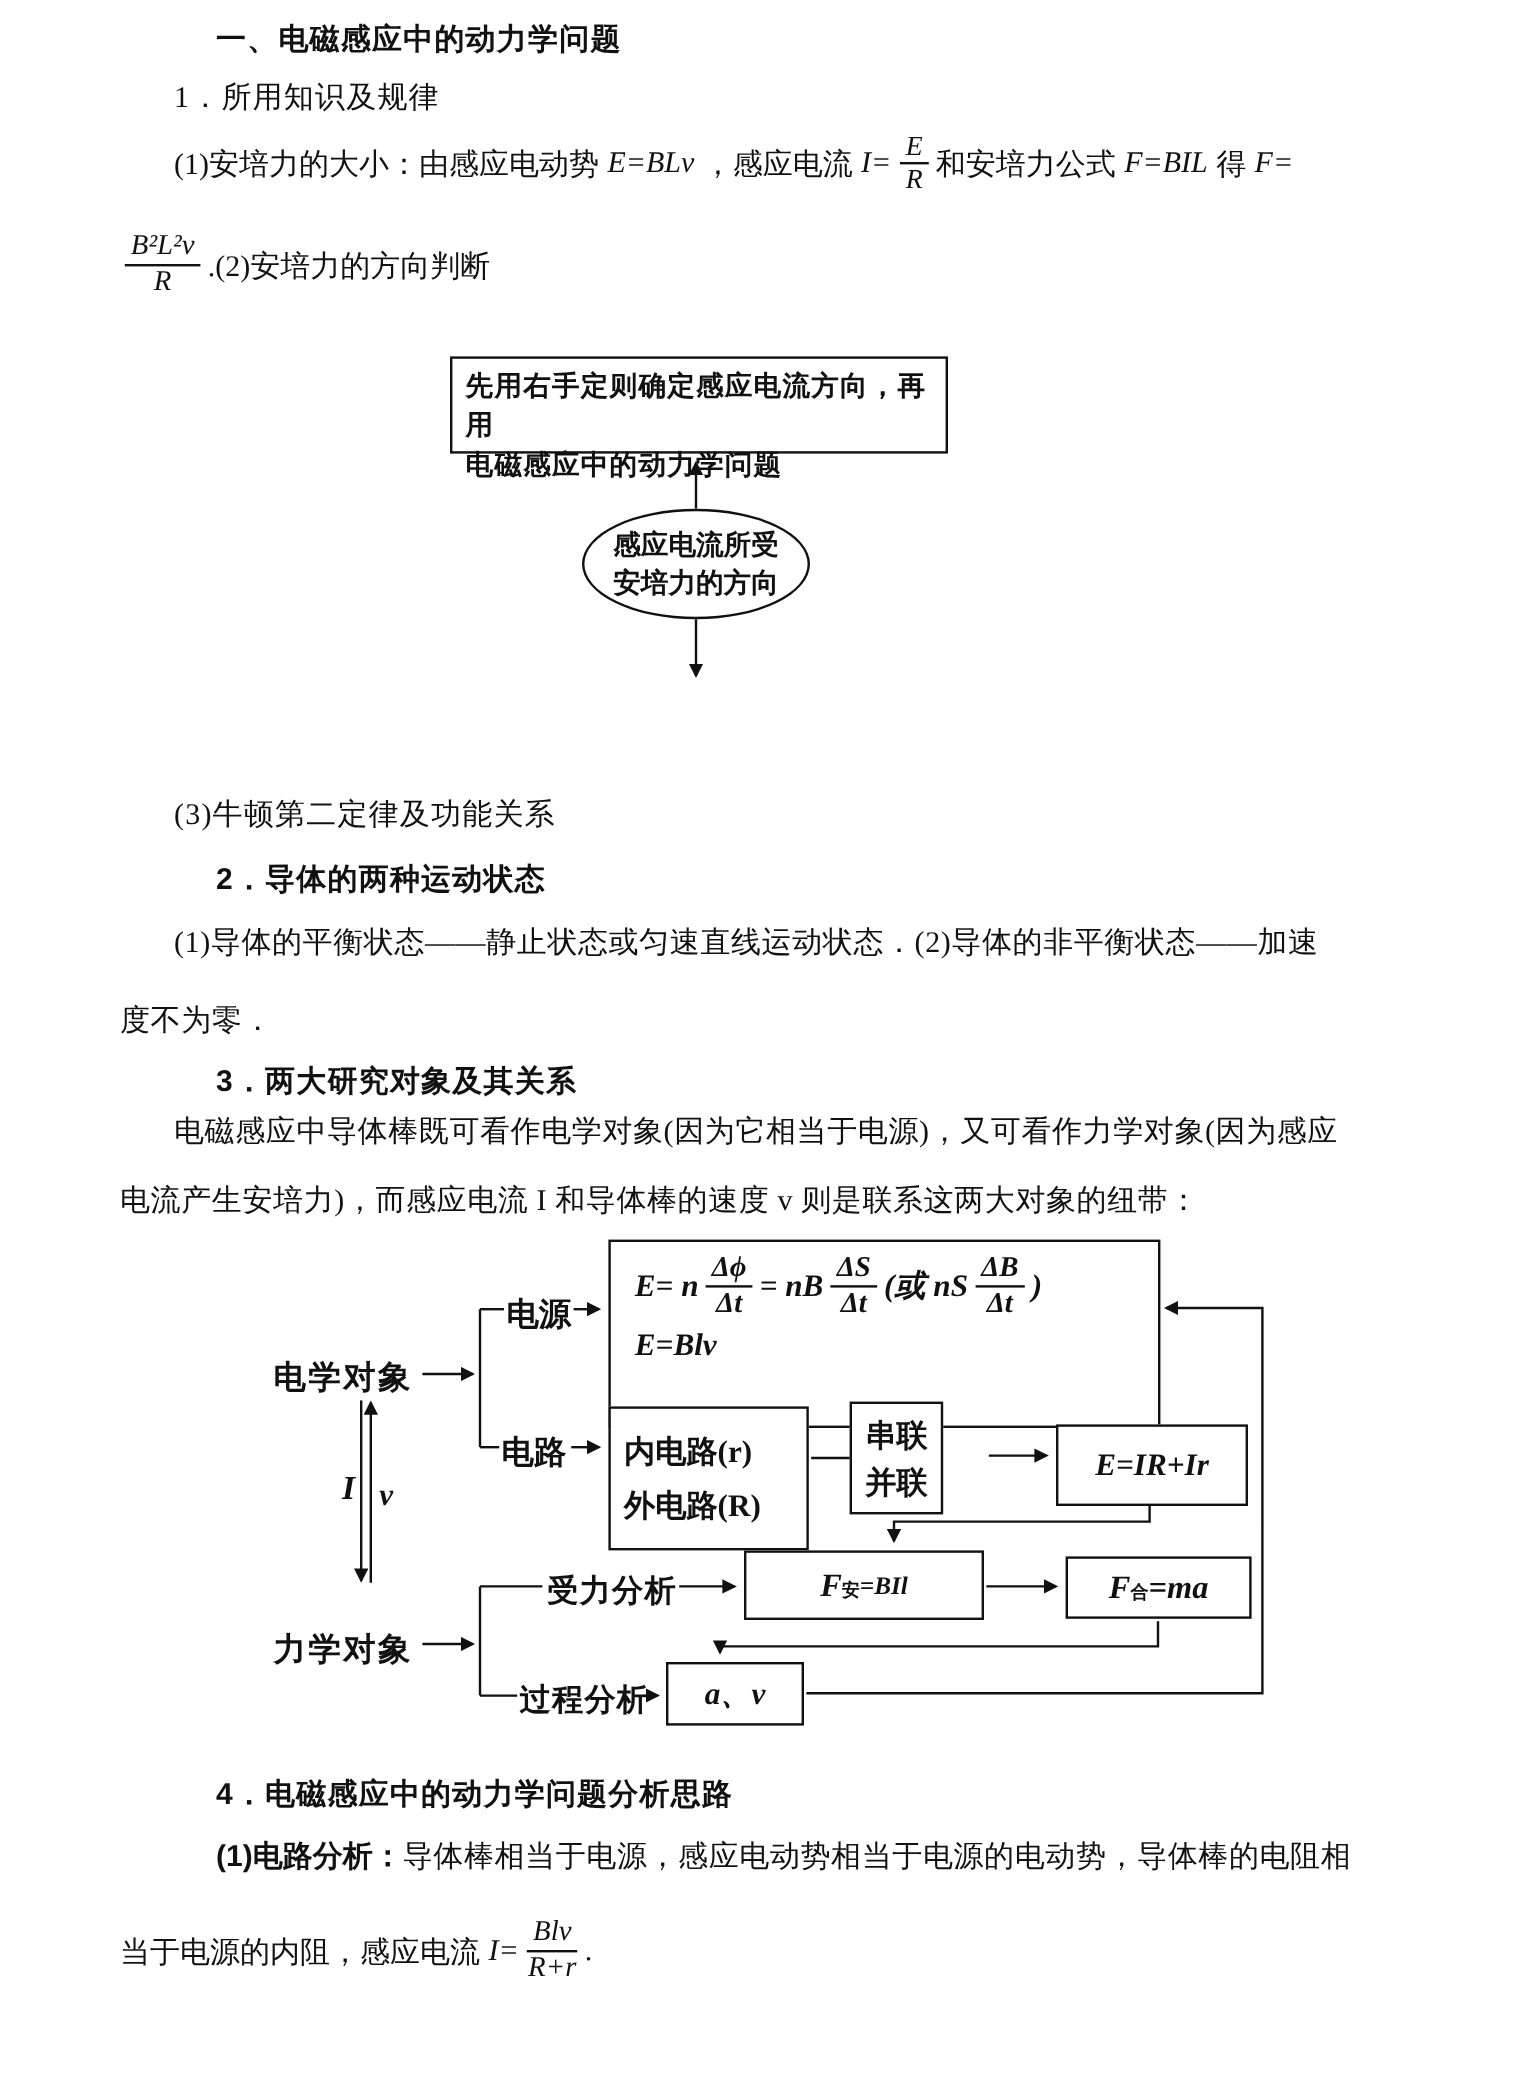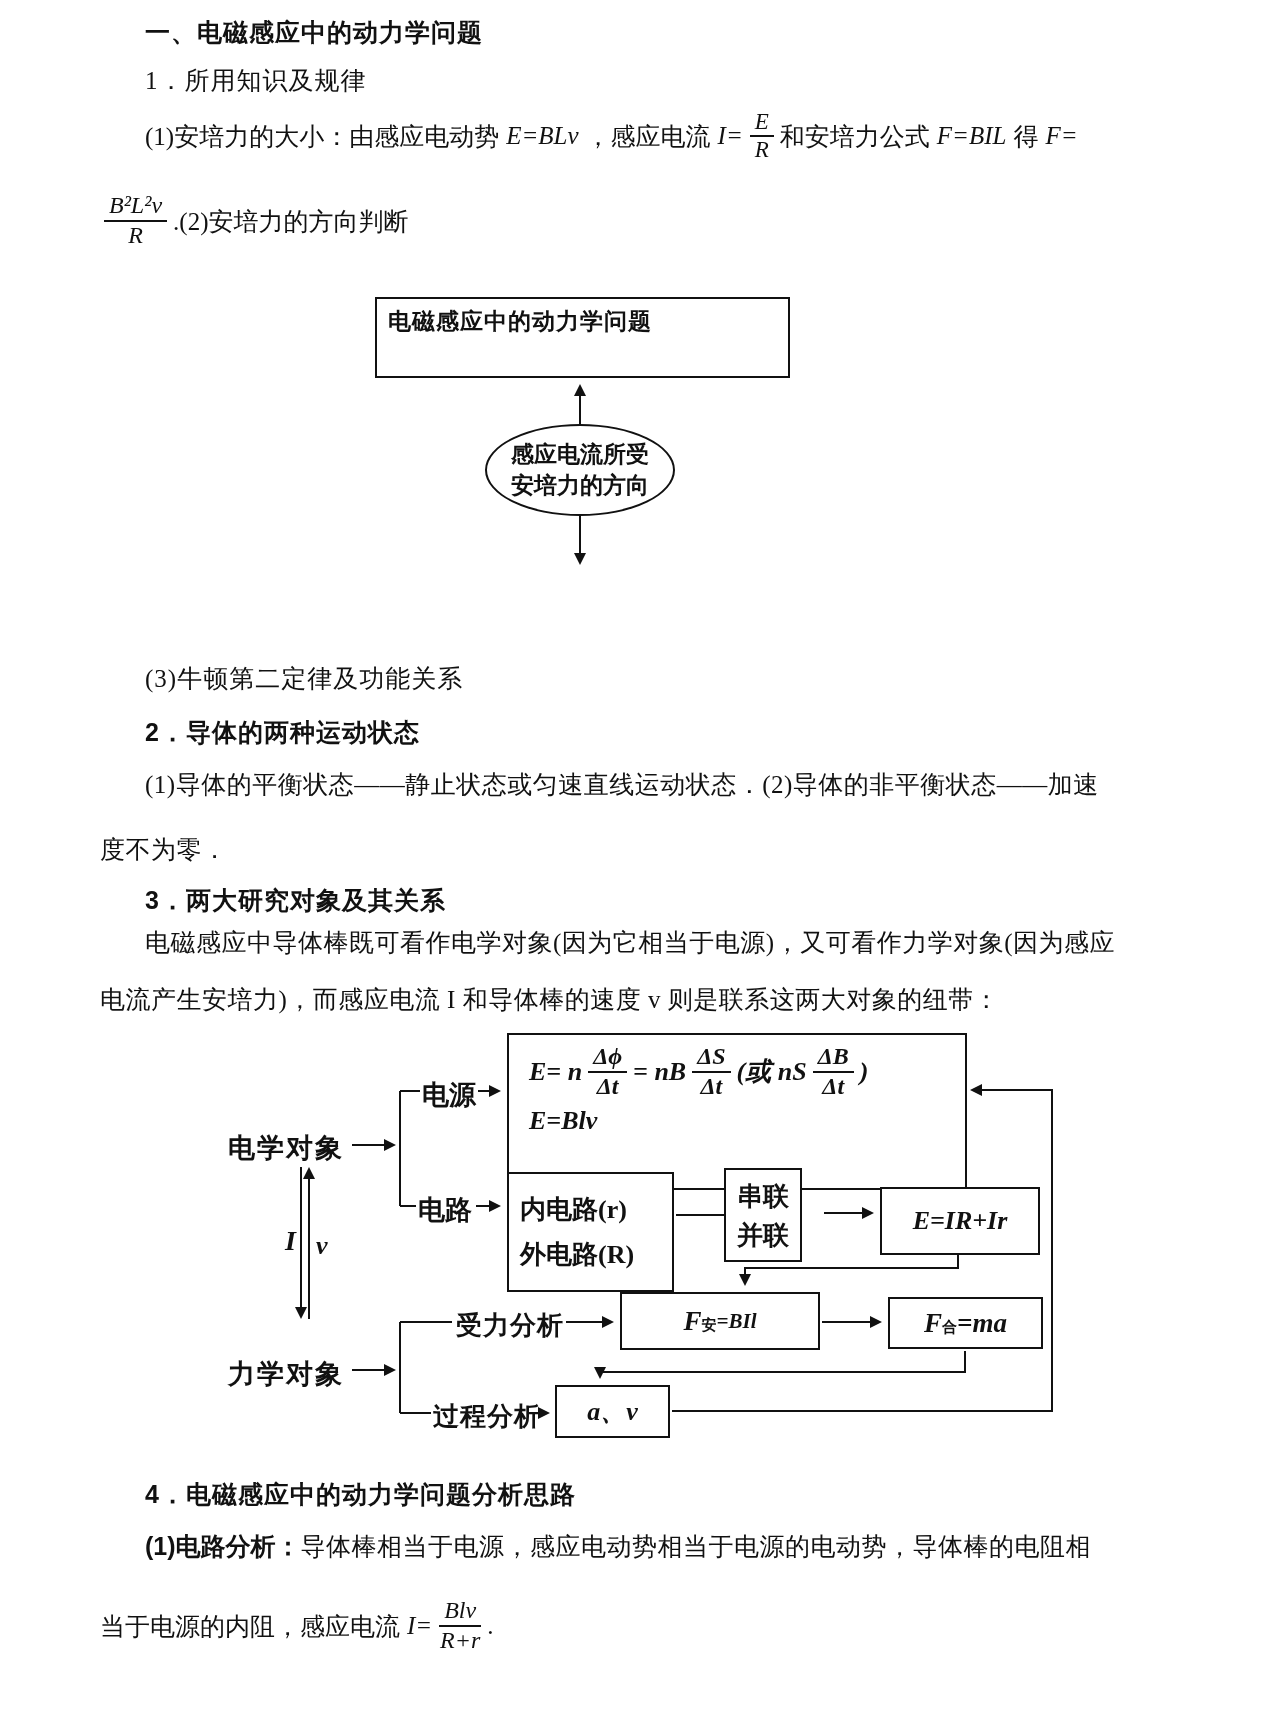--- a/index.html
+++ b/index.html
@@ -1,19 +1,19 @@
 <!DOCTYPE html>
 <html><head>
 <meta charset="utf-8">
 <style>
   html,body{margin:0;padding:0;}
   body{width:1280px;height:1730px;position:relative;background:#ffffff;color:#111;overflow:hidden;}
   .abs{position:absolute;}
   .serif{font-family:"Liberation Serif","DejaVu Serif",serif;}
-  .hei{font-family:"Liberation Sans","DejaVu Sans",sans-serif;font-weight:bold;}
+  .hei{font-family:"Liberation Sans","DejaVu Sans",sans-serif;font-weight:bold;margin-left:35px;}
   .b{font-weight:bold;}
   .i{font-style:italic;}
   .row{display:flex;align-items:center;}
   .fml{font-style:italic;margin:0 7px;font-family:"Liberation Serif","DejaVu Serif",serif;}
   .frac{display:inline-flex;flex-direction:column;align-items:center;line-height:1.15;margin:0 6px;font-family:"Liberation Serif","DejaVu Serif",serif;}
   .frac .fn{border-bottom:2px solid #111;padding:0 5px;}
   .box{position:absolute;border:2px solid #111;box-sizing:border-box;background:#fff;}
   svg line, svg polyline{stroke:#111;stroke-width:2;fill:none;}
   sub.cjk{font-size:15px;font-style:normal;position:relative;top:4px;font-weight:bold;}
 </style>
@@ -50,20 +50,21 @@
   <svg class="abs" style="left:0;top:0" width="415" height="352">
     <defs>
       <marker id="ahf" markerUnits="userSpaceOnUse" markerWidth="12" markerHeight="12" refX="10" refY="6" orient="auto-start-reverse">
         <path d="M0,0 L12,6 L0,12 z" fill="#111"></path>
       </marker>
     </defs>
     <line x1="205" y1="127" x2="205" y2="89" marker-end="url(#ahf)"></line>
     <line x1="205" y1="219" x2="205" y2="266" marker-end="url(#ahf)"></line>
   </svg>
   <div class="box" style="left:0;top:0;width:415px;height:81px;padding:6px 11px">
+    <div class="serif b" style="font-size:23px;line-height:33px;letter-spacing:1px">先用右手定则确定感应电流方向，再用</div>
     <div class="serif b" style="font-size:23px;line-height:33px;letter-spacing:1px">电磁感应中的动力学问题</div>
   </div>
   <div class="box" style="left:110px;top:127px;width:190px;height:92px;border-radius:50%;text-align:center;padding-top:13px">
     <div class="serif b" style="font-size:23px;line-height:31px">感应电流所受</div>
     <div class="serif b" style="font-size:23px;line-height:31px">安培力的方向</div>
   </div>
 </div>
 
 <div class="abs serif" style="left:145px;top:662px;font-size:25px;letter-spacing:1px">(3)牛顿第二定律及功能关系</div>
 <div class="abs hei" style="left:145px;top:716px;font-size:25px;letter-spacing:1px">2．导体的两种运动状态</div>
@@ -131,21 +132,21 @@
         <span>)</span>
     </div>
     <div class="serif b i" style="padding:6px 0 0 20px;font-size:26px">E=Blv</div>
   </div>
 
   <div class="box" style="left:407px;top:139px;width:167px;height:120px;padding:13px 11px">
     <div class="serif b" style="font-size:26px;line-height:45px">内电路(r)</div>
     <div class="serif b" style="font-size:26px;line-height:45px">外电路(R)</div>
   </div>
 
-  <div class="box" style="left:624px;top:135px;width:78px;height:94px;text-align:center;padding-top:7px">
+  <div class="box" style="left:608px;top:135px;width:78px;height:94px;text-align:center;padding-top:7px">
     <div class="serif b" style="font-size:26px;line-height:39px">串联</div>
     <div class="serif b" style="font-size:26px;line-height:39px">并联</div>
   </div>
 
   <div class="box row serif b i" style="left:780px;top:154px;width:160px;height:68px;justify-content:center;font-size:26px">E=IR+Ir</div>
 
   <div class="box row" style="left:520px;top:259px;width:200px;height:58px;justify-content:center">
     <span class="serif b i" style="font-size:27px">F</span>
       <sub class="cjk serif">安</sub>
       <span class="serif b i" style="font-size:21px">=BIl</span>

